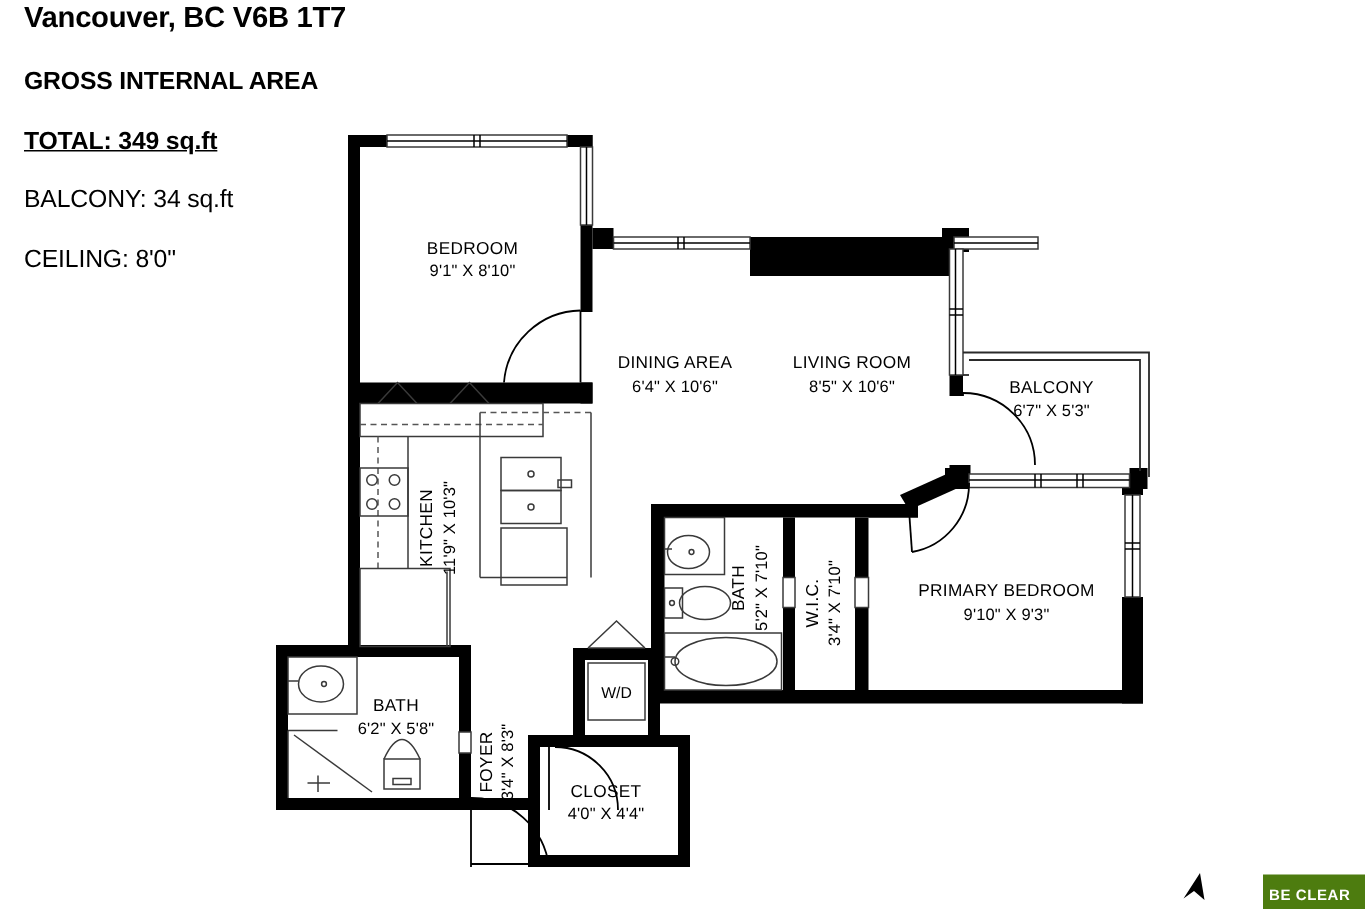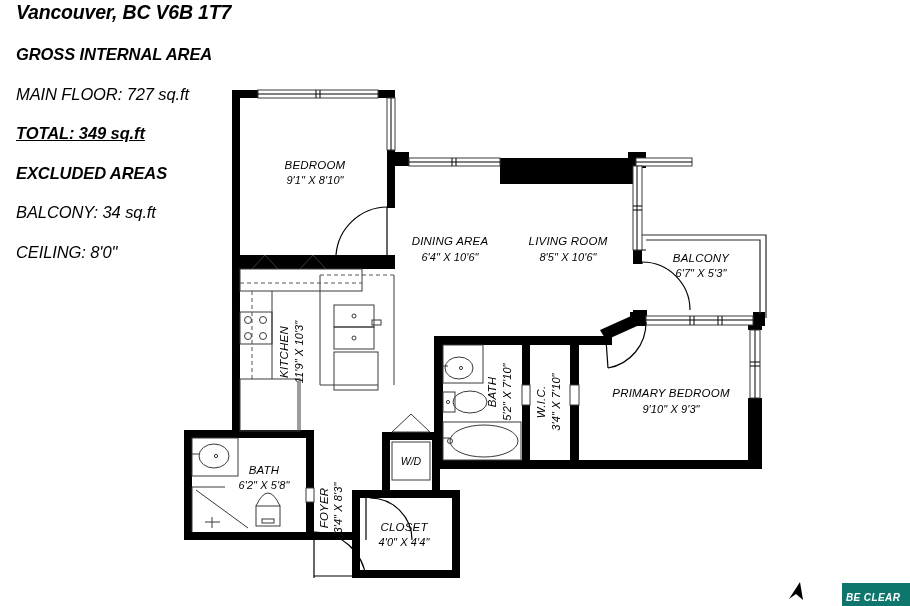--- a/index.html
+++ b/index.html
@@ -14,21 +14,20 @@
     overflow: hidden;
     font-family: "Liberation Sans", sans-serif;
     color: #000000;
     position: relative;
   }
 
   #page {
     position: relative;
     width: 910px;
     height: 542px;
-    font-style: italic;
   }
 
   
   .header-block {
     position: absolute;
     left: 16px;
     top: 0px;
     width: 420px;
   }
   .addr-line {
@@ -94,21 +93,21 @@
     text-anchor: middle;
   }
 
   
   .logo-box {
     position: absolute;
     left: 842px;
     top: 583px;
     width: 68px;
     height: 23px;
-    background: #0f766e;
+    background: #4d7c0f;
     overflow: hidden;
   }
   .logo-text {
     position: absolute;
     left: 4px;
     top: 9px;
     color: #ffffff;
     font-size: 10px;
     font-weight: bold;
     letter-spacing: 0.4px;
@@ -125,25 +124,23 @@
 </head>
 <body>
 
 <div id="page">
 
   <div class="header-block">
     <div class="addr-line">Vancouver, BC V6B 1T7</div>
 
     <div class="area-block">
       <div class="area-line bold">GROSS INTERNAL AREA</div>
-      <div class="area-line">MAIN FLOOR: 727 sq.ft</div>
       <div class="area-row">
         <span class="area-line bold-underline">TOTAL: 349 sq.ft</span>
       </div>
-      <div class="area-line bold">EXCLUDED AREAS</div>
       <div class="area-line">BALCONY: 34 sq.ft</div>
       <div class="area-line">CEILING: 8'0"</div>
     </div>
   </div>
 
   <svg id="plan-svg" viewBox="0 0 910 606">
 
     <g>
 
       <rect class="wall" x="232" y="90" width="8" height="178"></rect>

